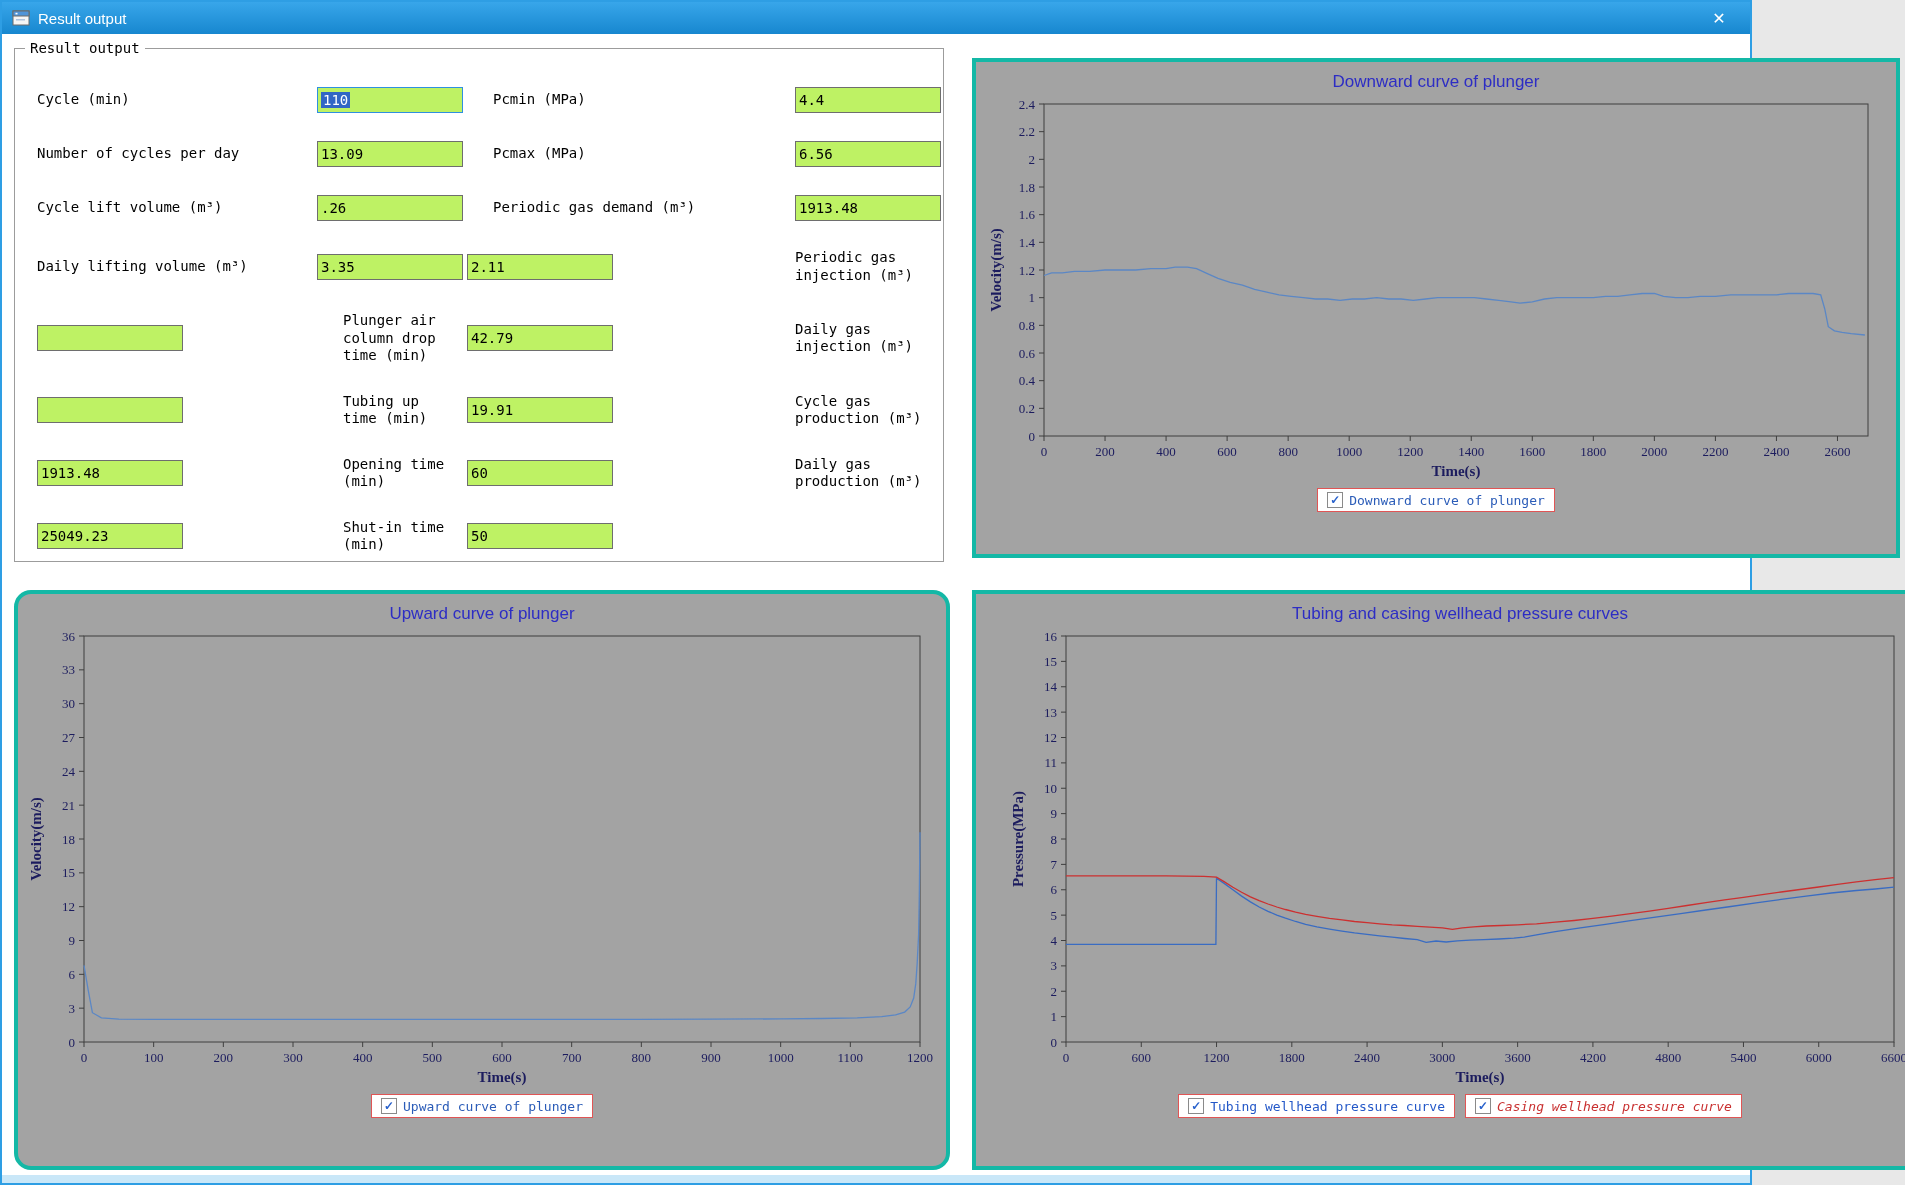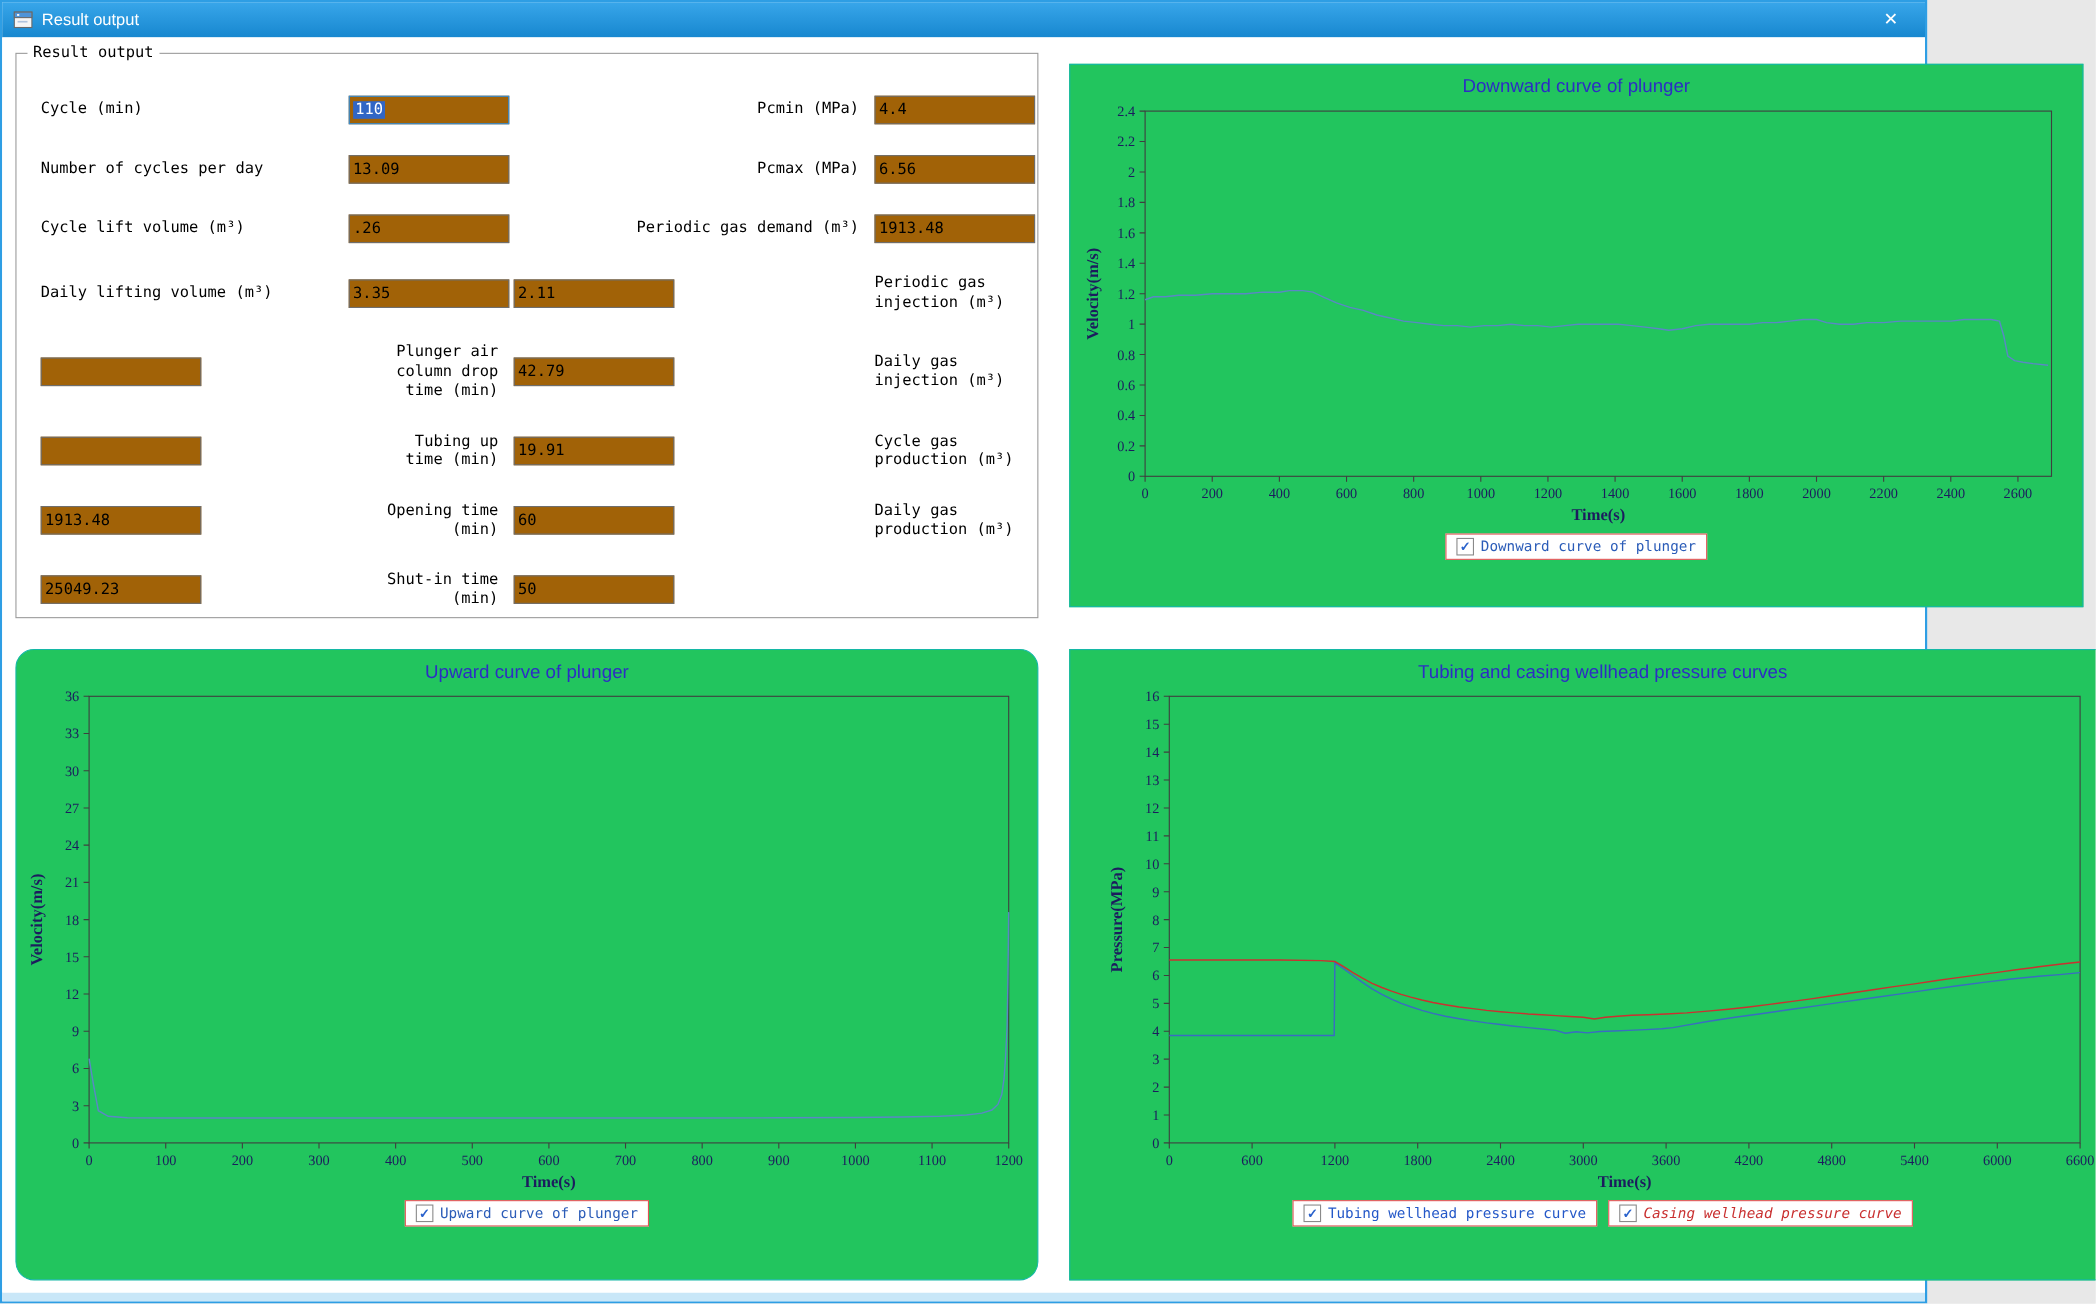--- a/index.html
+++ b/index.html
@@ -13,28 +13,28 @@
   .content{position:relative;flex:1;background:#ffffff;}
   .footer-strip{height:8px;flex:0 0 8px;background:#c9e7f8;}
 
   
   .groupbox{position:absolute;left:12px;top:14px;width:928px;height:512px;border:1px solid #9c9c9c;background:#fff;}
   .groupbox-label{position:absolute;top:-9px;left:10px;background:#fff;padding:0 5px;
                   font:14px "DejaVu Sans Mono",monospace;color:#000;}
   .form-grid{display:grid;grid-template-columns:280px 150px 328px 142px;
              align-items:center;row-gap:28px;padding:38px 0 0 22px;}
   .flabel{font:14px "DejaVu Sans Mono",monospace;color:#000;line-height:1.25;}
-  .flabel-r{padding-left:26px;box-sizing:border-box;padding-right:14px;text-align:right;}
-  .field-box{width:138px;height:24px;border:1px solid #6e6e6e;background:#a16207;
+  .flabel-r{padding-left:26px;box-sizing:border-box;padding-right:14px;}
+  .field-box{width:138px;height:24px;border:1px solid #6e6e6e;background:#bef264;
              font:14px "DejaVu Sans Mono",monospace;display:flex;align-items:center;padding:0 3px;}
   .field-box.focused{border:1px solid #2f8fe0;}
   .selection{background:#3166c5;color:#fff;padding:0 2px;}
 
   
-  .chart-panel{position:absolute;border:1px solid #14b8a6;background:#22c55e;}
+  .chart-panel{position:absolute;border:4px solid #14b8a6;background:#a3a3a3;}
   #panel-downward{left:970px;top:24px;width:920px;height:492px;}
   #panel-upward{left:12px;top:556px;width:928px;height:572px;border-radius:17px;}
   #panel-pressure{left:970px;top:556px;width:920px;height:572px;padding-left:24px;}
   .chart-title{font:17px "Liberation Sans",sans-serif;color:#2d2dc4;text-align:center;margin-top:10px;}
   svg.plot{display:block;margin:2px auto 0;}
   .tick{font:13px "Liberation Serif",serif;fill:#1c1c5e;}
   .axis-label{font:bold 15px "Liberation Serif",serif;fill:#1c1c5e;}
   .legend-row{display:flex;justify-content:center;gap:10px;margin-top:6px;}
   .legend-box{display:flex;align-items:center;gap:6px;border:1px solid #e05555;padding:3px 9px;background:#fff;}
   .checkbox{width:14px;height:14px;border:1px solid #8a8a8a;background:#fff;display:inline-flex;

